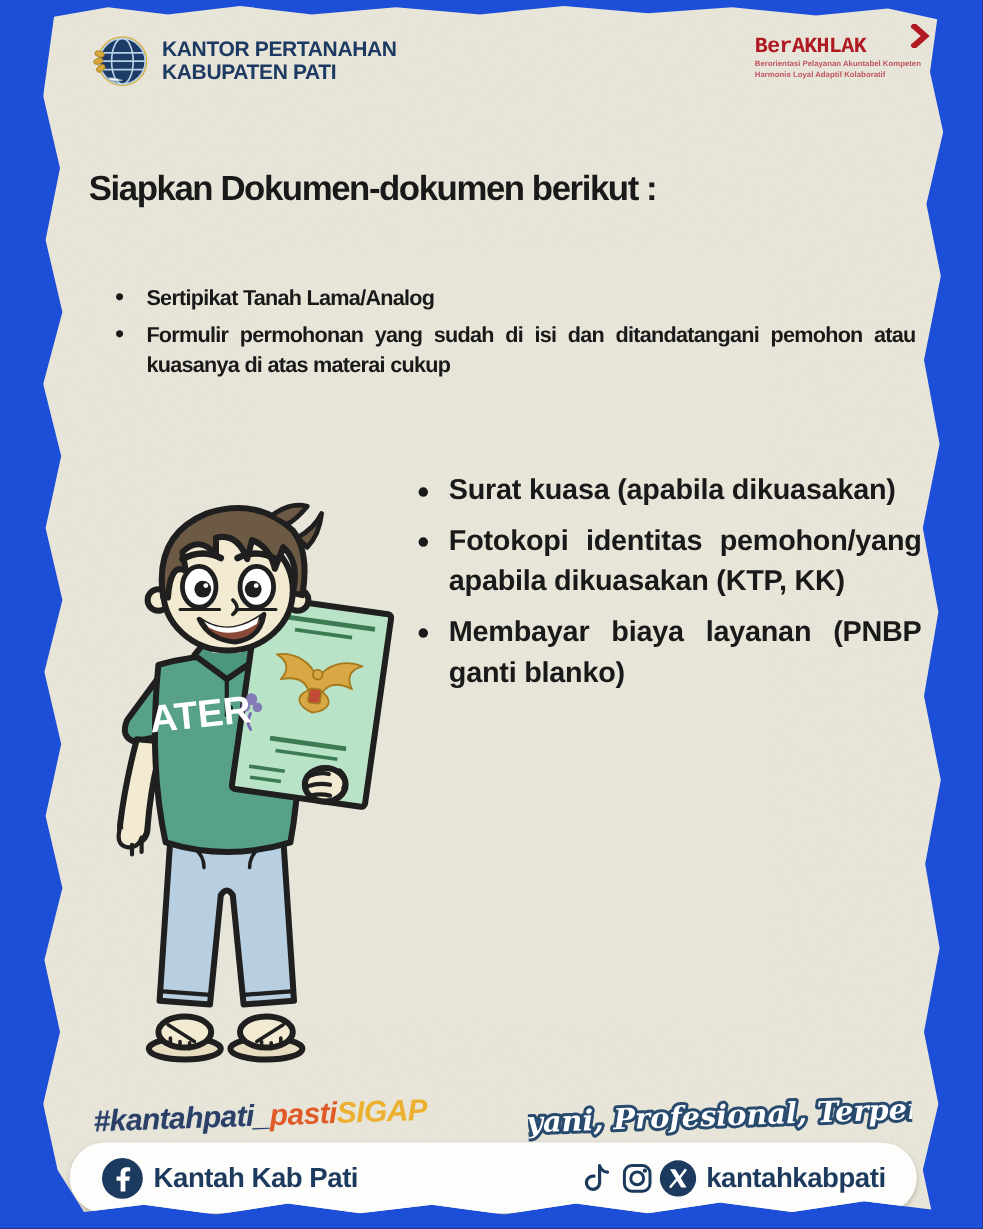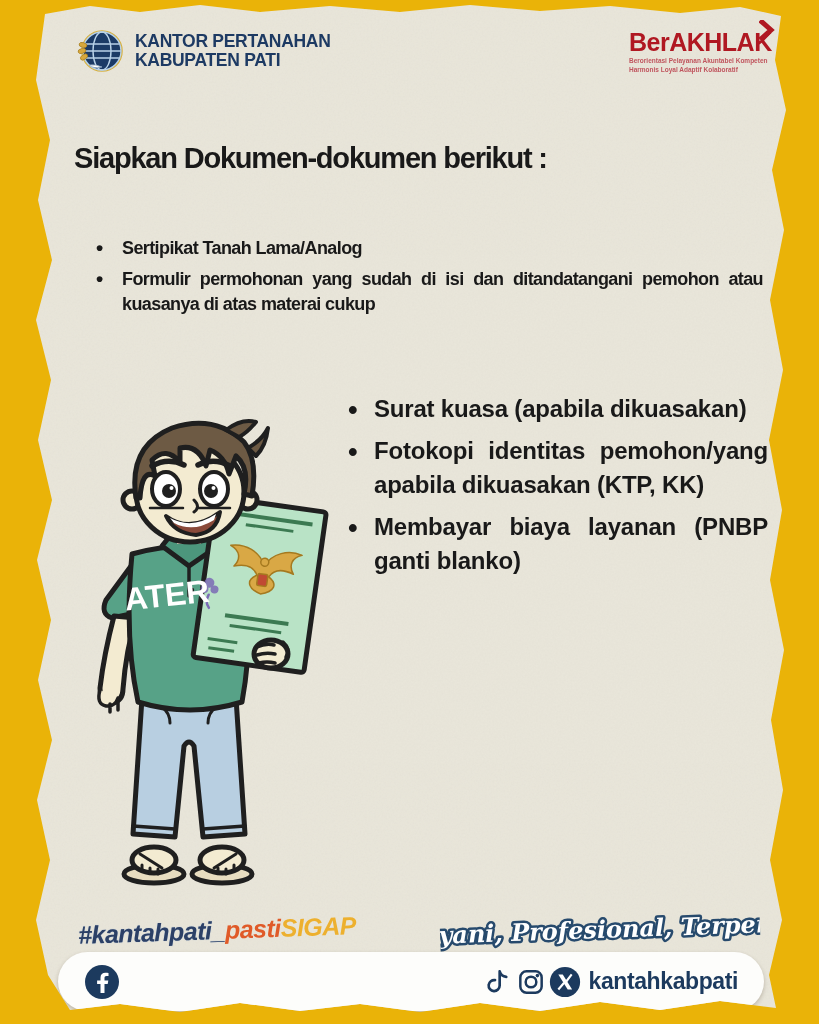--- a/index.html
+++ b/index.html
@@ -1,20 +1,20 @@
 <!DOCTYPE html>
 <html><head>
 <meta charset="utf-8">
 <style>
   * { margin:0; padding:0; box-sizing:border-box; }
   html,body { background:#40090b; }
   body { font-family:"Liberation Sans", sans-serif; }
   #poster{
     position:relative; width:819px; height:1024px; margin:0 auto;
-    background:#eab308; overflow:hidden;
+    background:#1d4ed8; overflow:hidden;
   }
   
   .paper{
     position:absolute; inset:0; background:#eae7db;
     clip-path: polygon(
       45px 14px, 90px 6px, 140px 12px, 200px 5px, 260px 12px, 330px 6px,
       400px 12px, 470px 5px, 540px 11px, 610px 6px, 680px 13px, 740px 7px,
       781px 16px, 775px 60px, 786px 110px, 772px 170px, 784px 230px,
       770px 300px, 783px 370px, 769px 440px, 782px 510px, 770px 580px,
       784px 650px, 771px 720px, 783px 790px, 770px 860px, 782px 920px,
@@ -24,21 +24,21 @@
       36px 920px, 50px 860px, 37px 800px, 52px 740px, 38px 680px, 51px 620px,
       37px 560px, 52px 500px, 38px 440px, 51px 380px, 36px 320px, 52px 260px,
       38px 200px, 50px 140px, 36px 80px);
   }
   .paper-texture{ position:absolute; inset:0; pointer-events:none; opacity:.5; }
 
   
   .office{ position:absolute; top:26px; left:76px; display:flex; align-items:center; gap:9px; }
   .office-name{ color:#1d3a63; font-weight:700; font-size:17.5px; line-height:1.1; letter-spacing:-0.3px; }
   .berakhlak{ position:absolute; top:30px; right:50px; width:140px; }
-  .berakhlak-title{ color:#b01822; font-weight:700; font-size:25px; letter-spacing:-0.5px; line-height:1; }
+  .berakhlak-title{ color:#b01822; font-weight:700; font-size:18px; letter-spacing:-0.5px; line-height:1;font-family:Liberation Mono, monospace; }
   .berakhlak-arrow{ position:absolute; right:-6px; top:-10px; }
   .berakhlak-tagline{ color:#c0555e; font-size:6.5px; line-height:1.35; margin-top:2px; font-weight:700; }
 
   
   .main-title{
     position:absolute; top:142px; left:74px; right:62px;
     color:#191919; font-size:29px; font-weight:700; letter-spacing:-1.2px;
   }
 
   
@@ -216,20 +216,21 @@
     <svg class="script-tagline" width="320" height="48" viewBox="0 0 320 48">
       <text x="160" y="32" text-anchor="middle" font-family="DejaVu Serif, serif" font-style="italic" font-weight="bold" font-size="24" fill="#ffffff" stroke="#274a6d" stroke-width="5" paint-order="stroke" stroke-linejoin="round">Melayani, Profesional, Terpercaya</text>
     </svg>
 
     <div class="social-bar">
       <div class="social-item">
         <svg width="36" height="36" viewBox="0 0 36 36">
           <circle cx="18" cy="18" r="17" fill="#1c3a5e"></circle>
           <path d="M20.5 29 v-9 h3.2 l0.6-3.6 h-3.8 v-2.3 c0-1.1 0.5-2 2.1-2 h1.9 V8.9 c-0.4-0.1-1.7-0.2-3-0.2 c-3.1 0-5 1.8-5 5 v2.7 h-3.4 v3.6 h3.4 v9 Z" fill="#ffffff"></path>
         </svg>
+        <span class="social-handle">Kantah Kab Pati</span>
       </div>
       <div class="social-item">
         <span class="icon-row">
           <svg width="32" height="32" viewBox="0 0 36 36">
             <path d="M21 6 v16 a6.2 6.2 0 1 1 -5.2 -6.1 M21 6 q1.6 5.6 7.4 6.2" fill="none" stroke="#1c3a5e" stroke-width="3" stroke-linecap="round"></path>
           </svg>
           <svg width="32" height="32" viewBox="0 0 36 36">
             <rect x="6" y="6" width="24" height="24" rx="7" fill="none" stroke="#1c3a5e" stroke-width="2.8"></rect>
             <circle cx="18" cy="18" r="6" fill="none" stroke="#1c3a5e" stroke-width="2.8"></circle>
             <circle cx="25.2" cy="10.8" r="2" fill="#1c3a5e"></circle>

